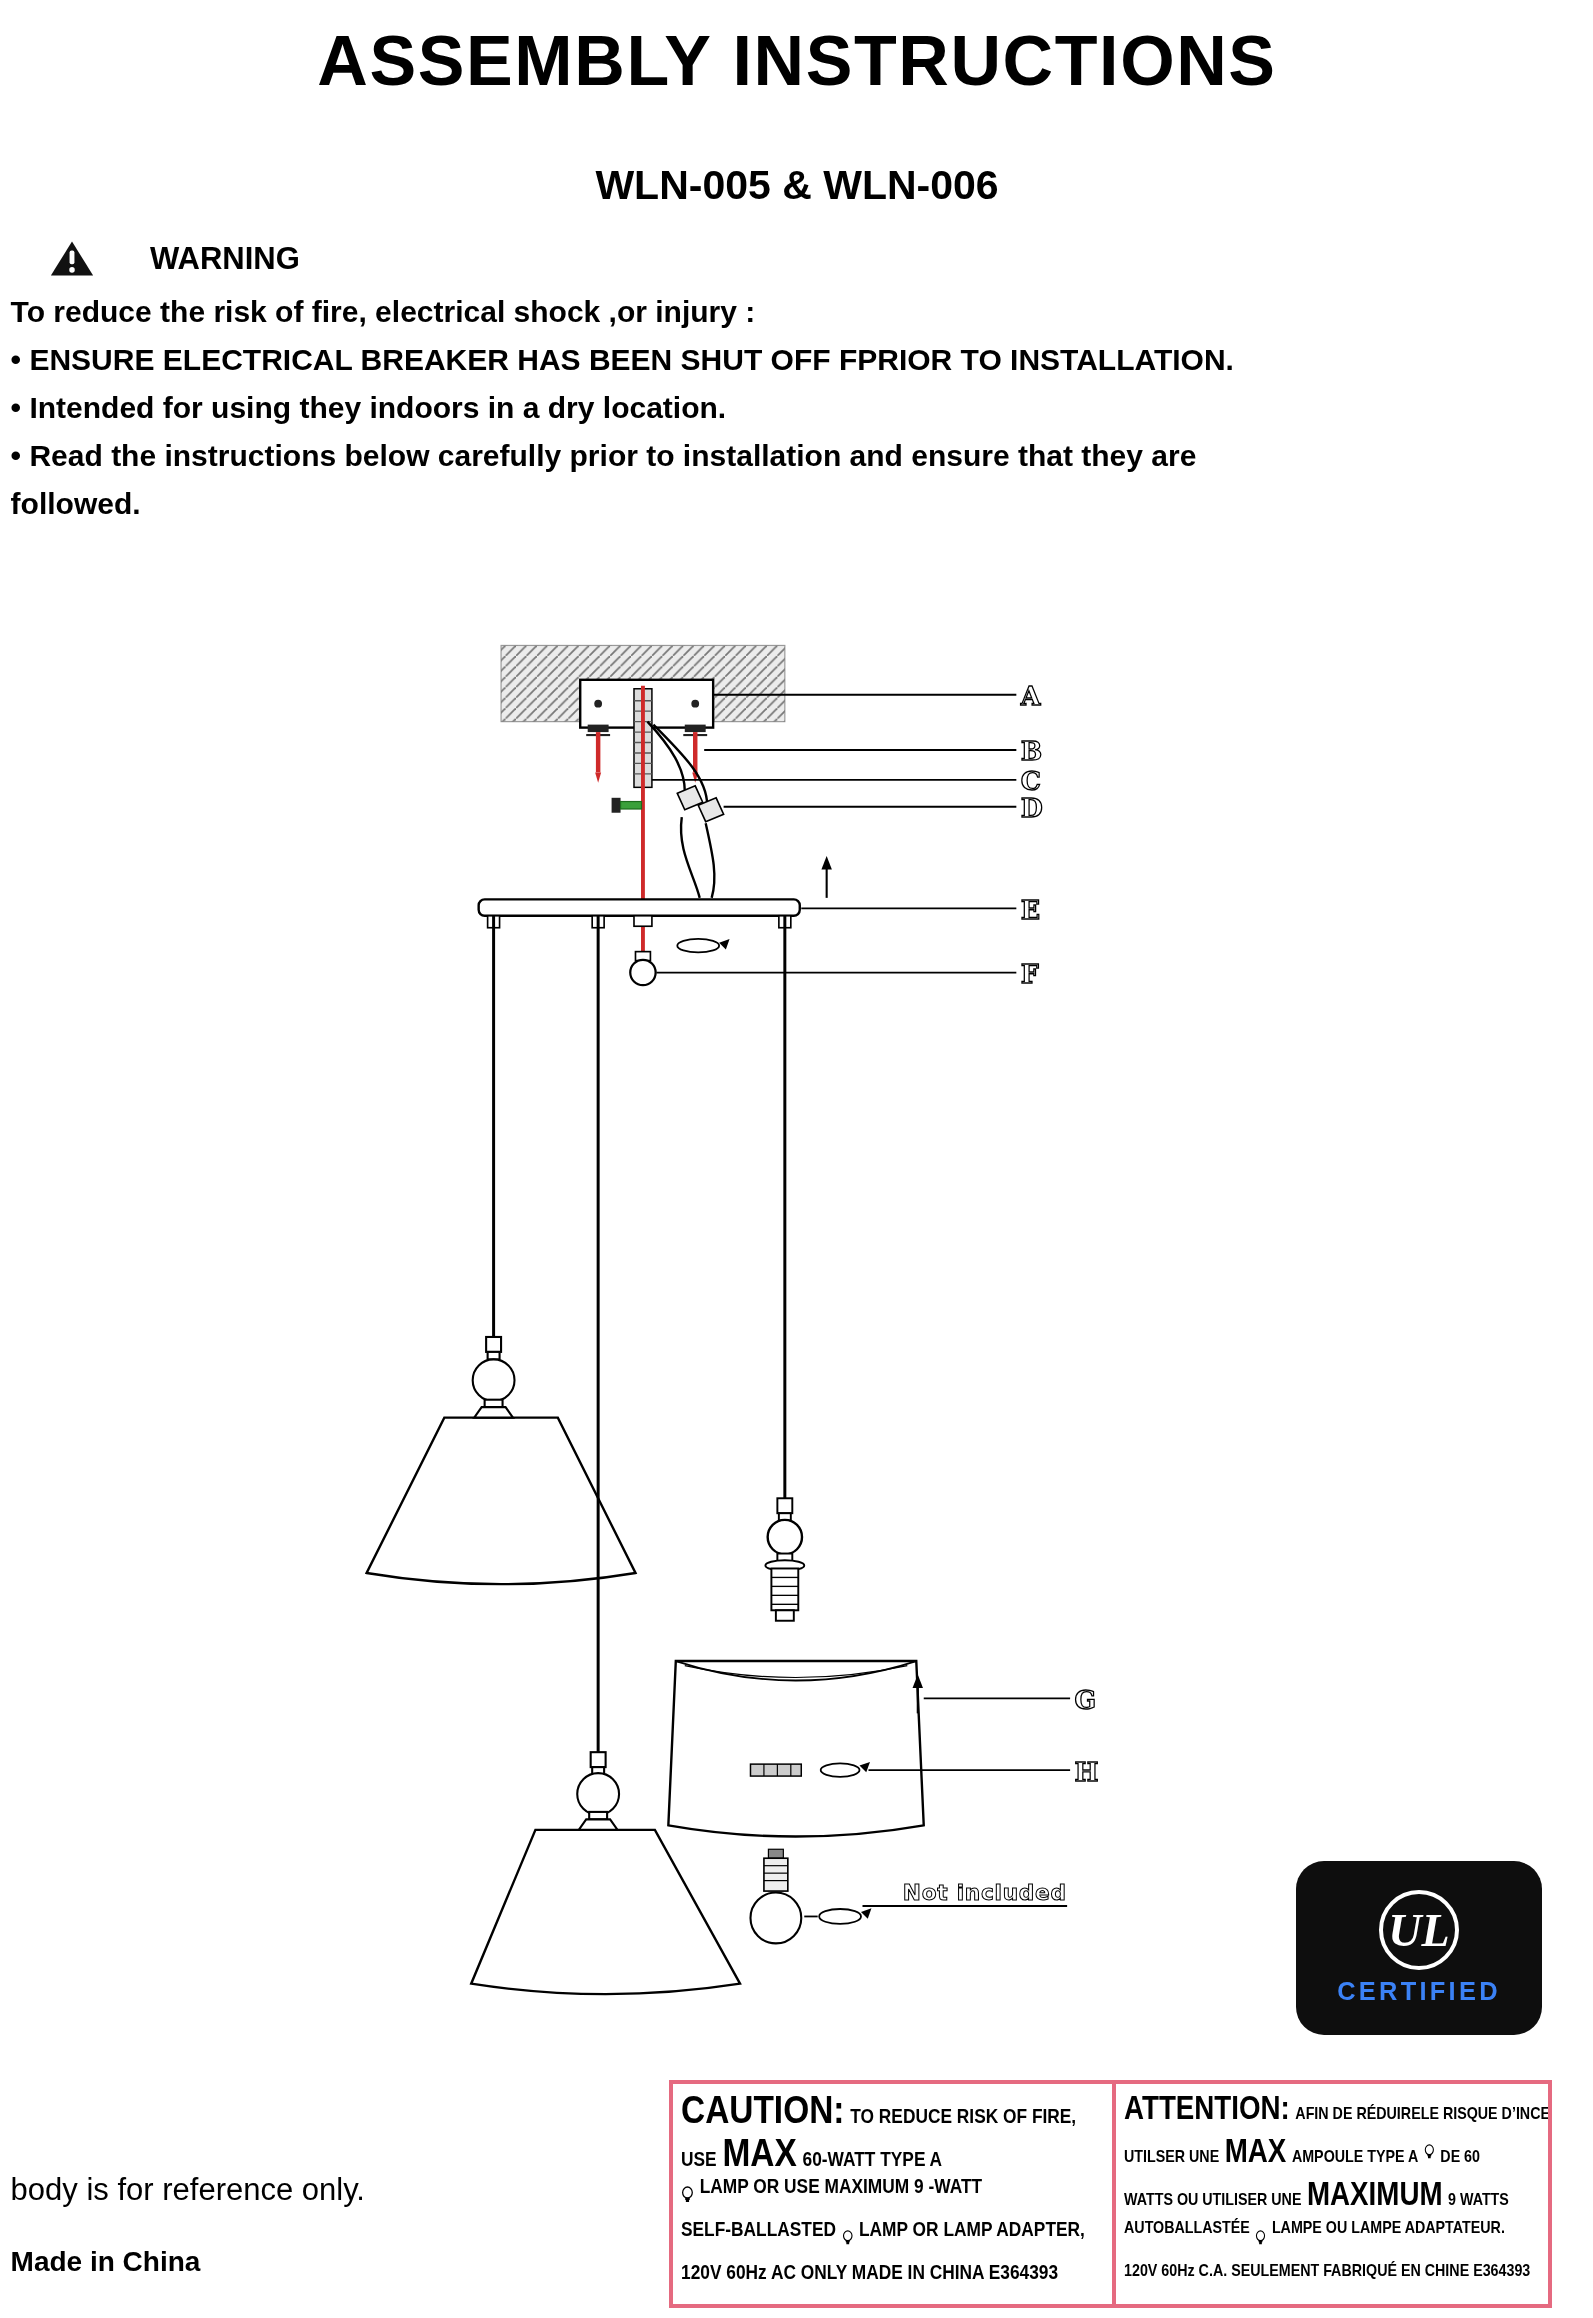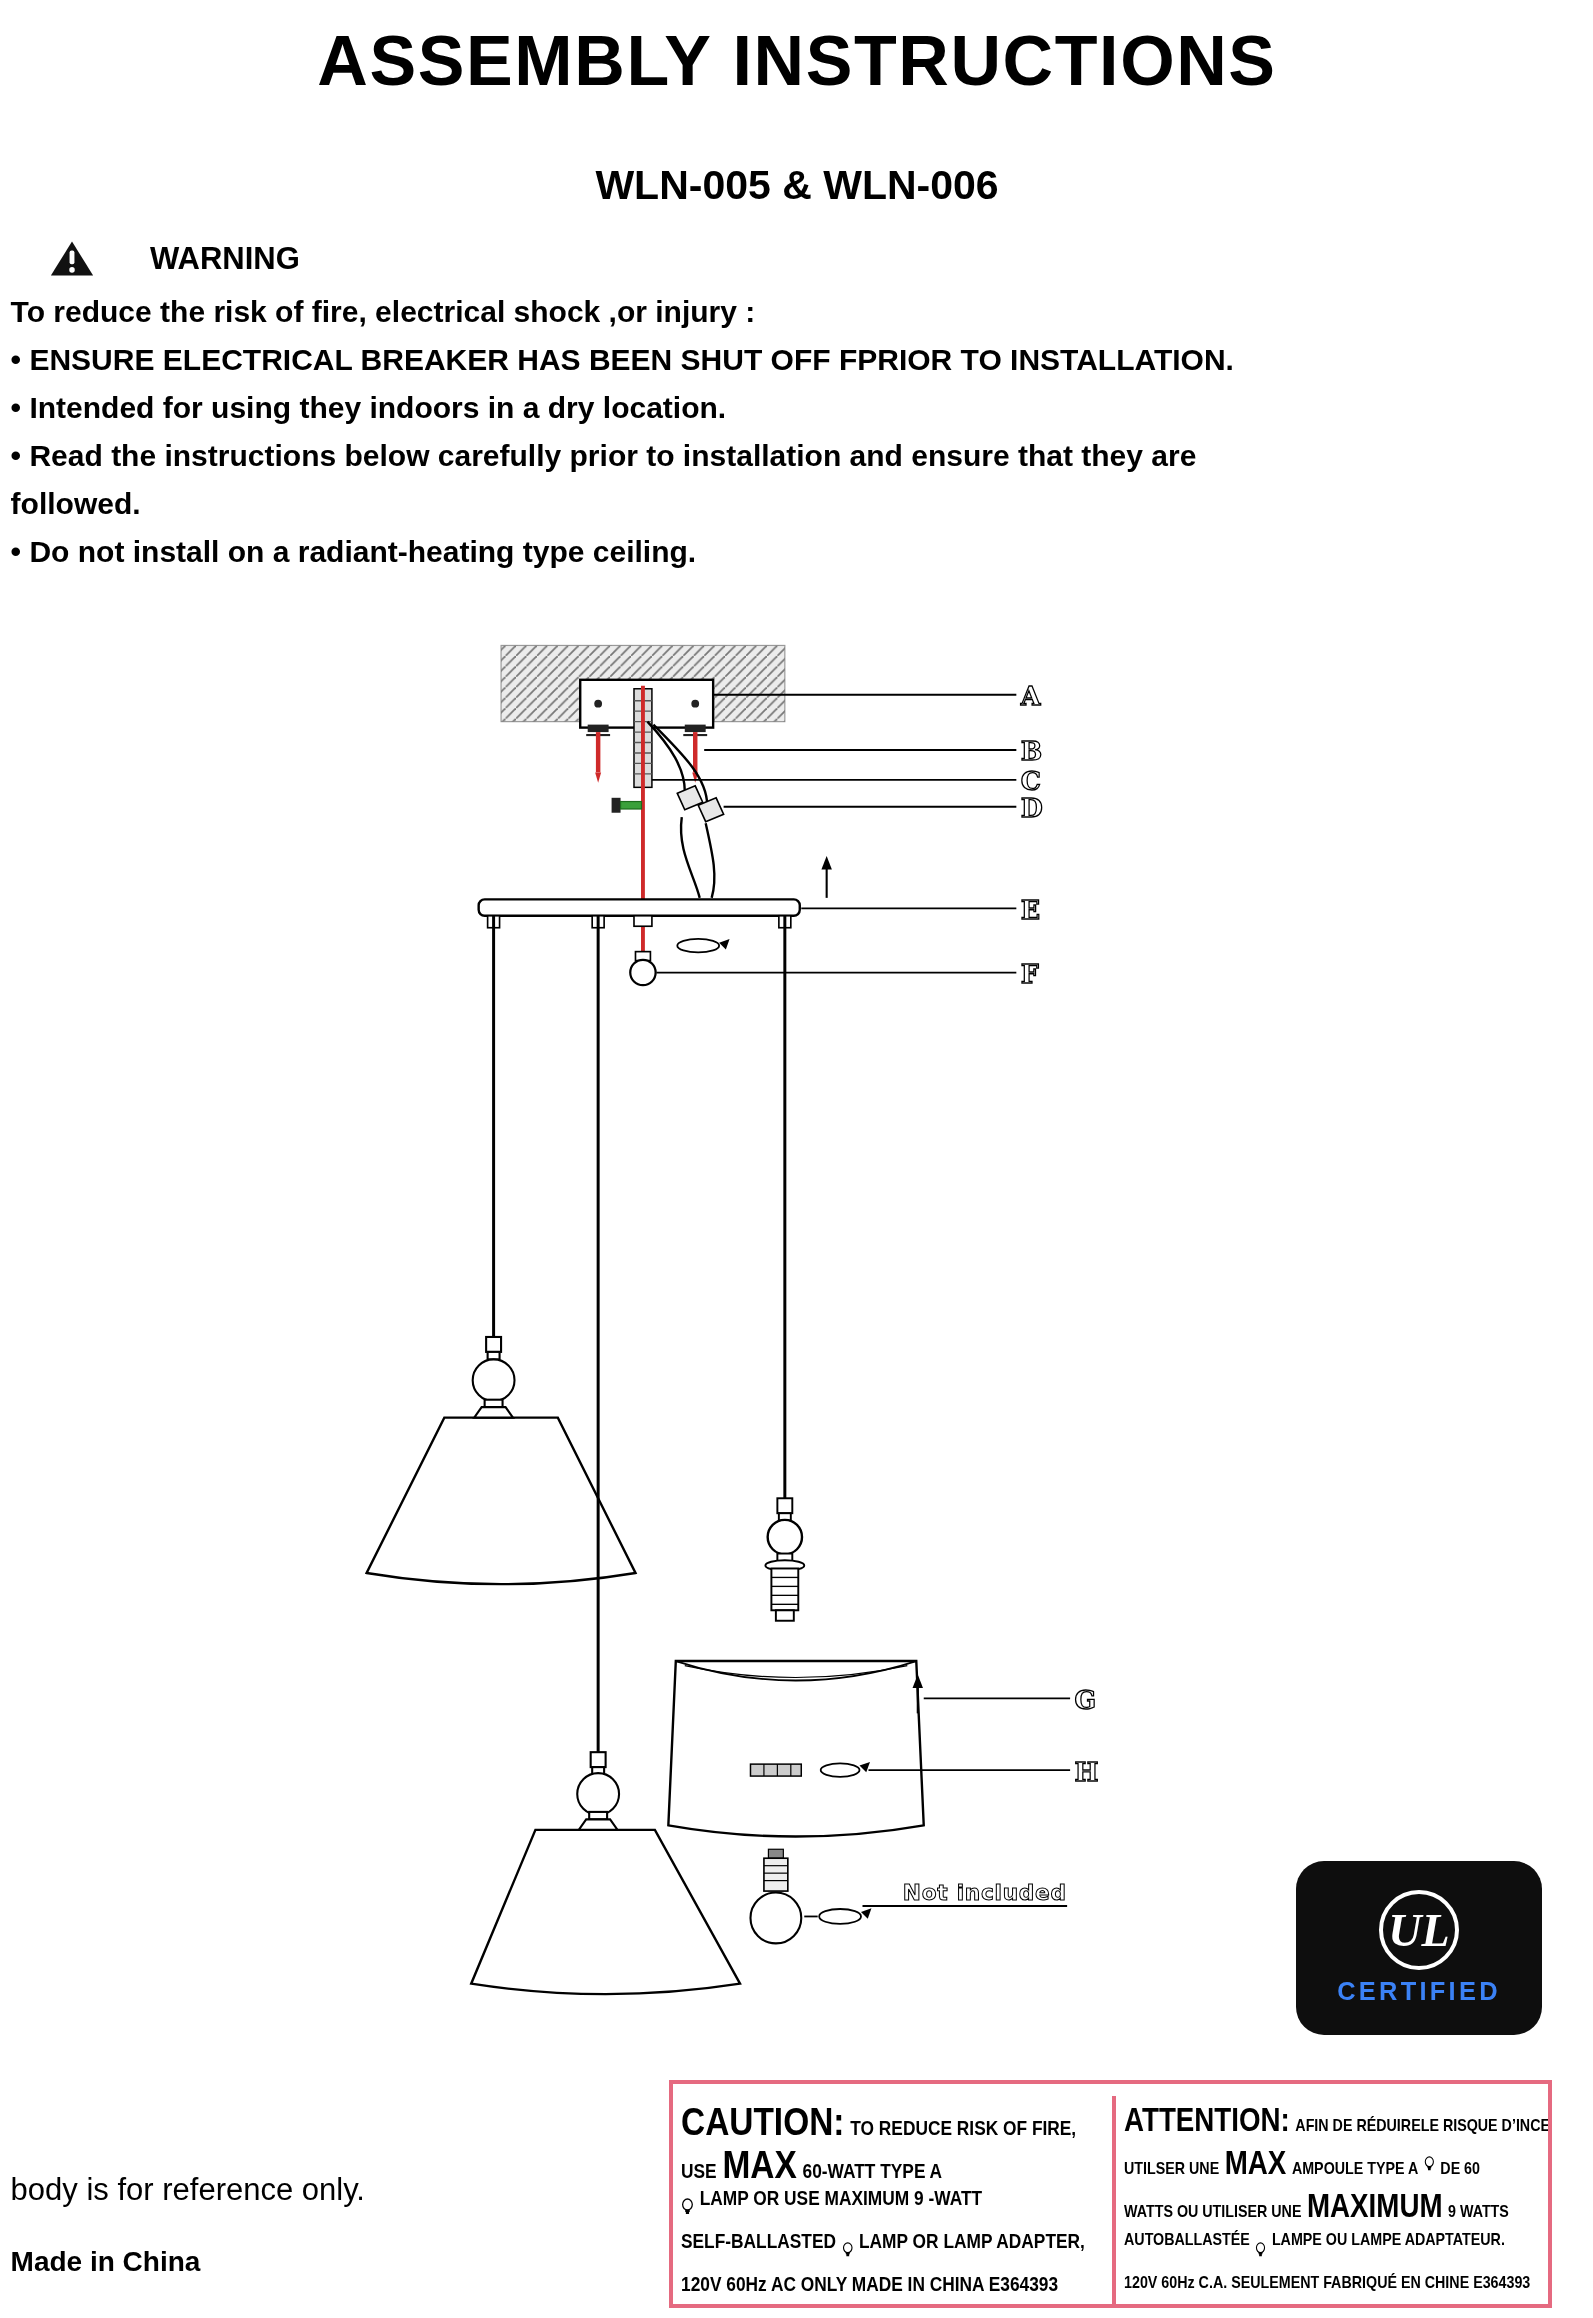--- a/index.html
+++ b/index.html
@@ -36,21 +36,21 @@
   .ul-label{color:#3b82f6;font-size:25.4px;font-weight:bold;letter-spacing:3.3px;}
 
   
   .note-1{position:absolute;left:10.6px;top:2102px;font-size:27px;font-weight:bold;}
   .note-2{position:absolute;left:10.6px;top:2172px;font-size:31px;font-weight:normal;}
   .made-in{position:absolute;left:10.6px;top:2246px;font-size:28px;font-weight:bold;}
 
   
   .caution{position:absolute;left:669px;top:2080px;width:883px;height:228px;
            border:4.1px solid #e56a80;box-sizing:border-box;display:flex;background:#fff;}
-  .c-col{padding:4.9px 3.3px 3.3px 8.2px;box-sizing:border-box;overflow:hidden;margin-top:12px;}
+  .c-col{padding:4.9px 3.3px 3.3px 8.2px;box-sizing:border-box;overflow:hidden;}
   .c-en{width:439px;}
   .c-fr{flex:1;border-left:4.1px solid #e56a80;}
   .c-line{display:flex;align-items:baseline;gap:6.6px;white-space:nowrap;
           height:43px;font-weight:bold;transform:scaleX(0.88);transform-origin:0 50%;}
   .c-big{font-size:38px;}
   .c-txt{font-size:19.7px;}
   .c-fr .c-line{transform:scaleX(0.84);height:43px;}
   .c-fr .c-big{font-size:33px;}
   .c-fr .c-txt{font-size:17px;}
   .c-bulb{align-self:center;flex:0 0 auto;}
@@ -71,21 +71,20 @@
     </svg>
     <span class="warn-word">WARNING</span>
   </div>
 
   <div class="warn-lines">
     <div>To reduce the risk of fire, electrical shock ,or injury :</div>
     <div>• ENSURE ELECTRICAL BREAKER HAS BEEN SHUT OFF FPRIOR TO INSTALLATION.</div>
     <div>• Intended for using they indoors in a dry location.</div>
     <div>• Read the instructions below carefully prior to installation and ensure that they are</div>
     <div>followed.</div>
-    <div>• Do not install on a radiant-heating type ceiling.</div>
   </div>
 
   <svg class="diagram" viewBox="0 0 520 930">
     <defs>
       <pattern id="hatch" width="7" height="7" patternUnits="userSpaceOnUse">
         <path d="M0,7 L7,0" stroke="#777" stroke-width="1.2"></path>
       </pattern>
     </defs>
 
     <g>

